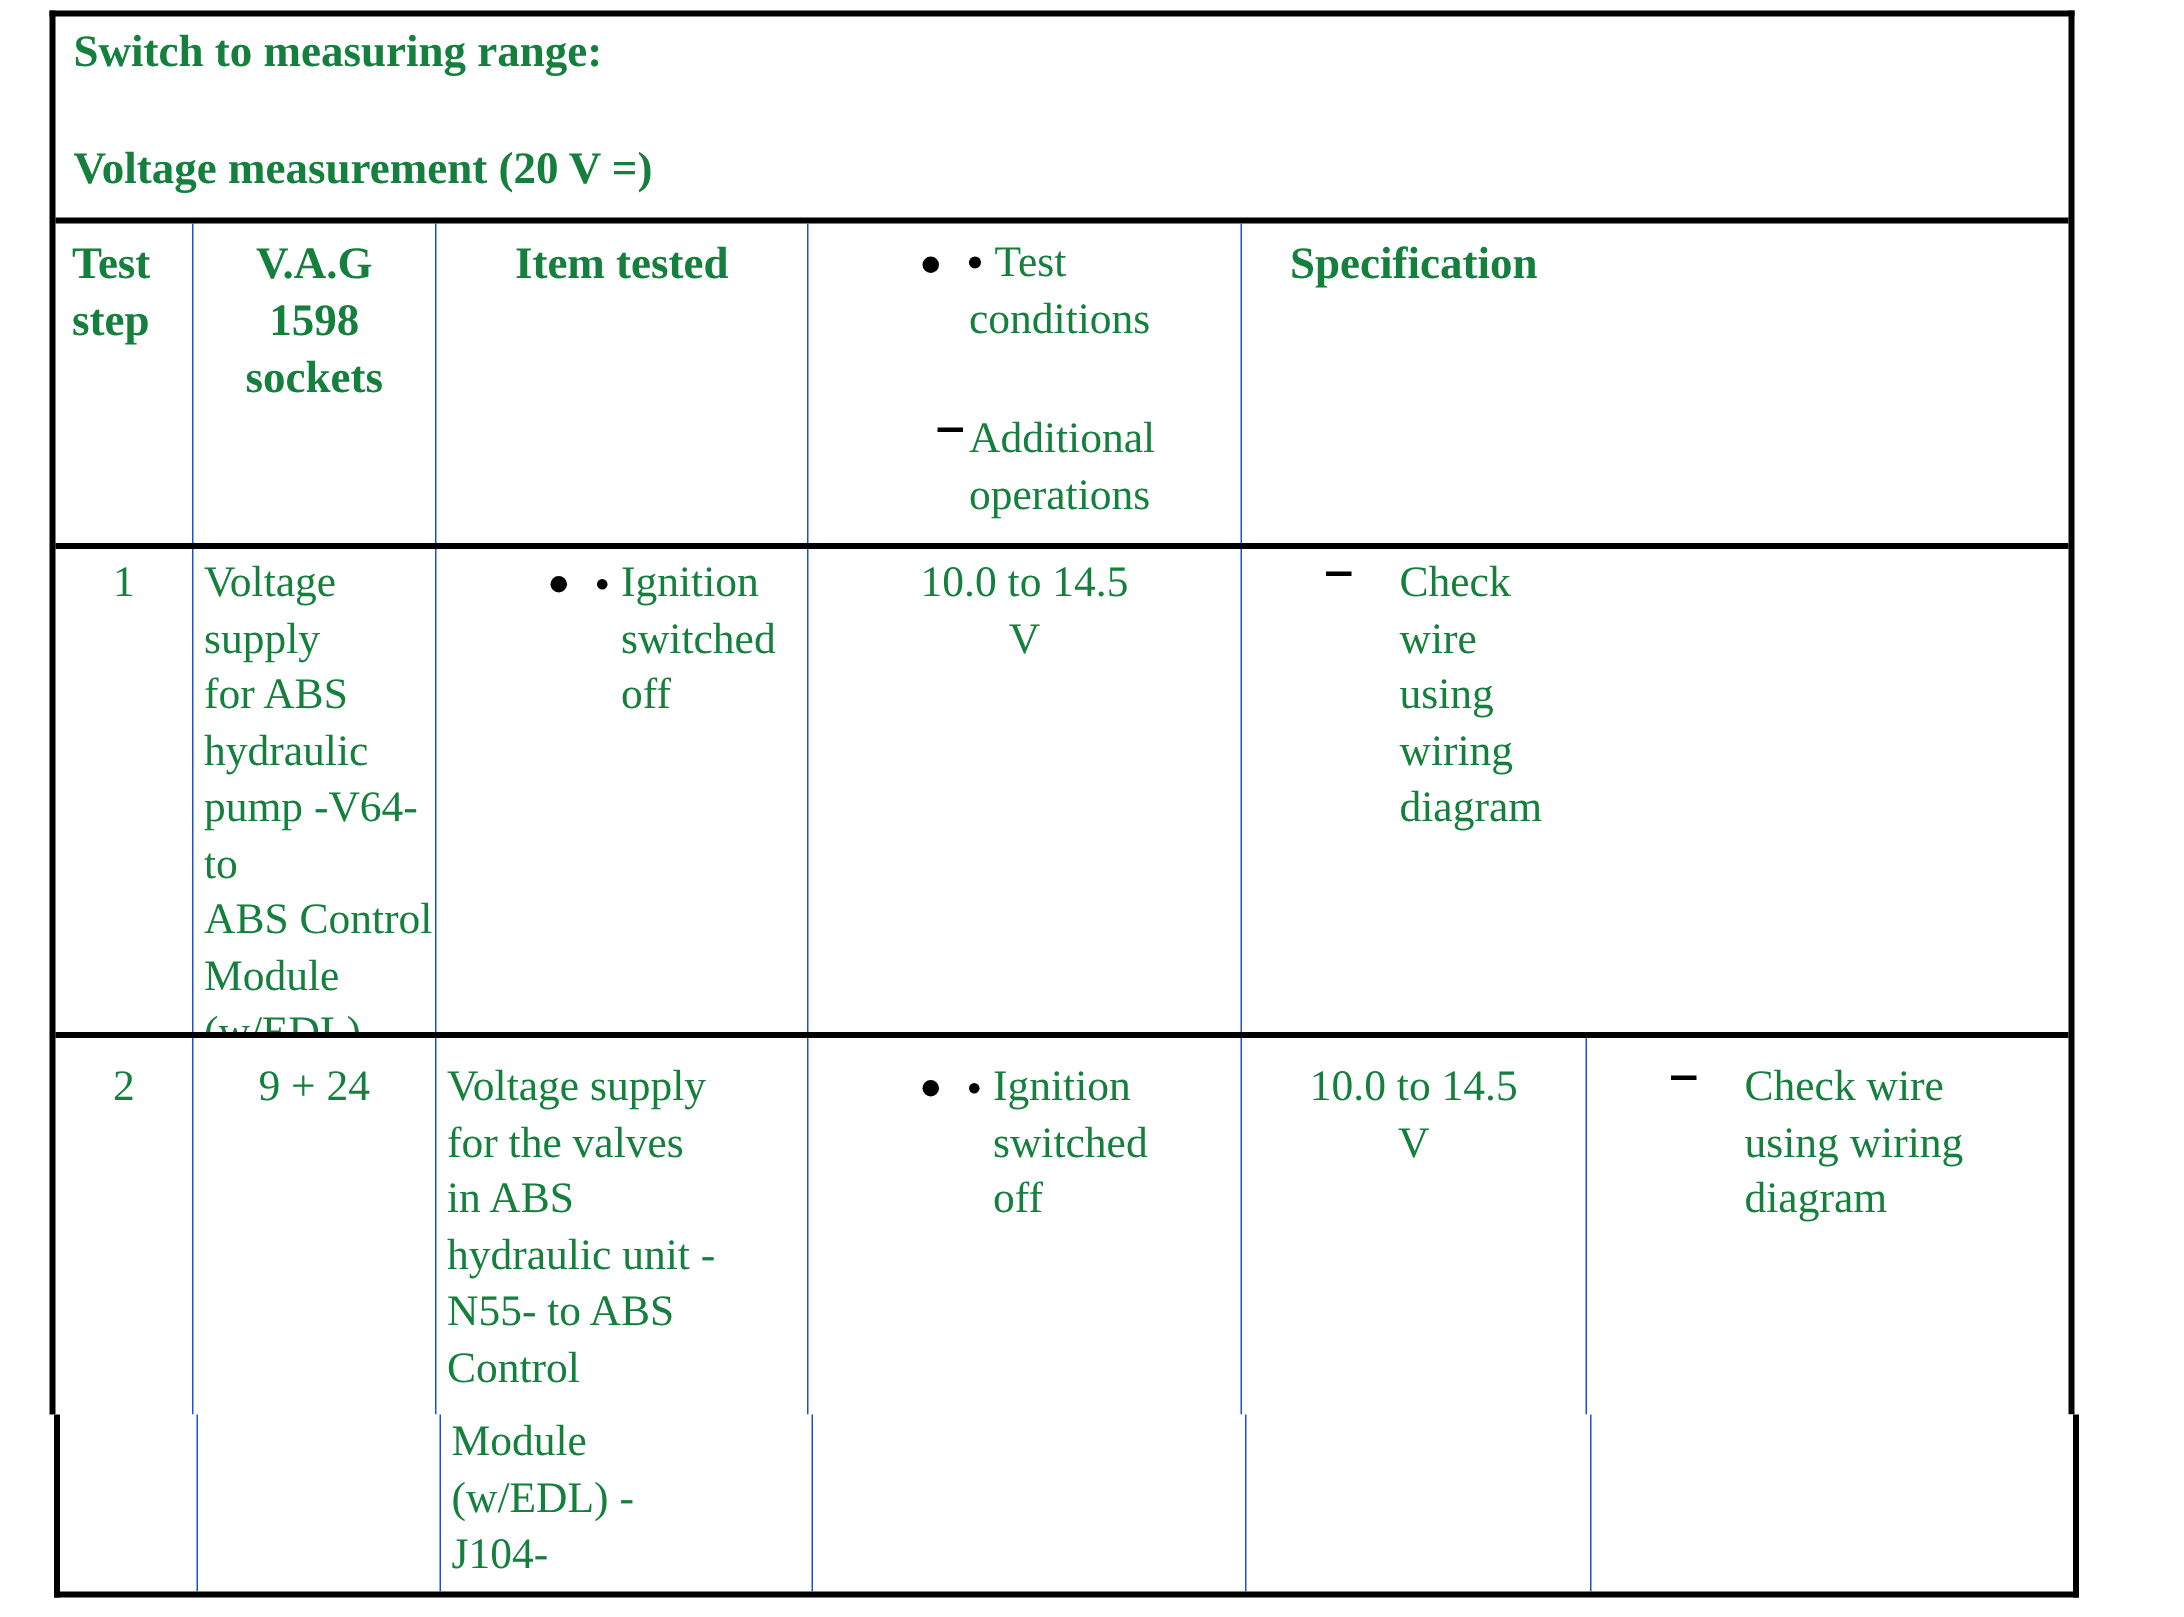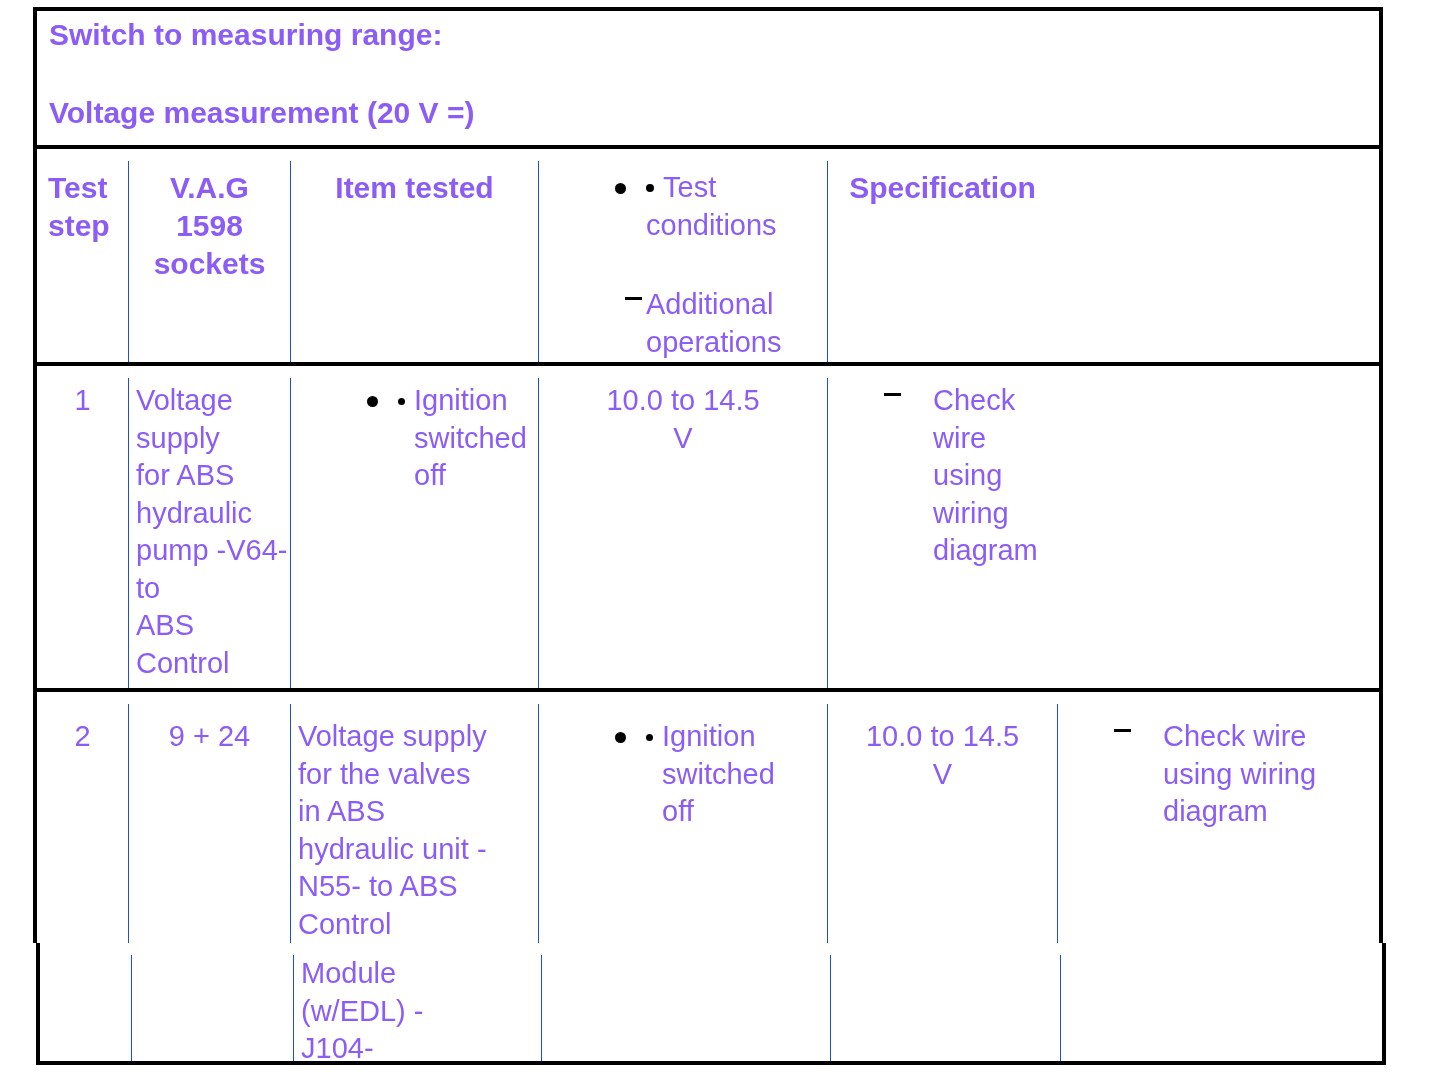--- a/index.html
+++ b/index.html
@@ -1,32 +1,32 @@
 <!DOCTYPE html>
 <html><head>
 <meta charset="utf-8">
 <style>
   html,body{margin:0;padding:0;background:#ffffff;}
   .page{position:relative;width:1456px;height:1078px;background:#ffffff;overflow:hidden;
-        font-family:Liberation Sans, sans-serif;color:#8b5cf6;}
+        font-family:Liberation Serif, serif;color:#15803d;}
   
   .seg{position:absolute;box-sizing:border-box;border:4px solid #000;background:#fff;}
   .seg-a{left:33px;top:7px;width:1350px;height:936px;border-bottom:none;}
   .seg-b{left:36px;top:943px;width:1350px;height:122px;border-top:none;}
   .titleblock{box-sizing:border-box;height:134px;padding:5px 14px 0 12px;
               font-size:30px;line-height:38px;font-weight:bold;}
   .title2{margin-top:40px;}
   .grid{display:grid;grid-template-columns:91px 162px 248px 289px 230px 322px;
         box-sizing:border-box;border-top:4px solid #000;}
   .grid.nb{border-top:none;}
   .hrow{height:217px;}
   .r1{height:326px;}
   .r2a{height:255px;}
   .r2b{height:118px;}
-  .cell{box-sizing:border-box;overflow:hidden;margin-top:12px;}
+  .cell{box-sizing:border-box;overflow:hidden;}
   .bl{border-left:1px solid #1d4ed8;}
   .pre{white-space:pre-line;}
   .fs{font-size:29px;line-height:37.5px;}
   .hd{font-size:30px;line-height:38px;font-weight:bold;}
   .ctr{text-align:center;}
   .pt8{padding-top:8px;} .pt4{padding-top:4px;} .pt14{padding-top:14px;}
   .pl11{padding-left:11px;} .pl7{padding-left:7px;} .pl8{padding-left:8px;}
   
   .li{display:flex;align-items:flex-start;}
   .cond{padding-left:76px;}

